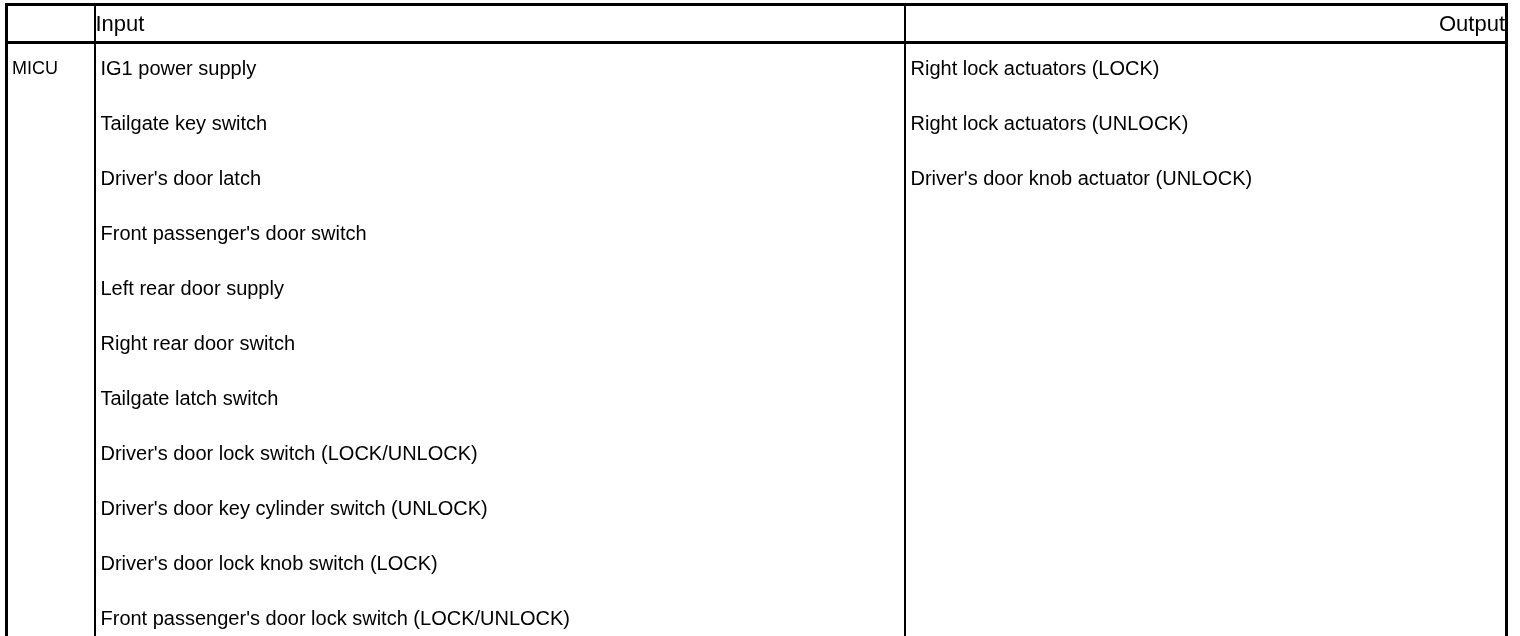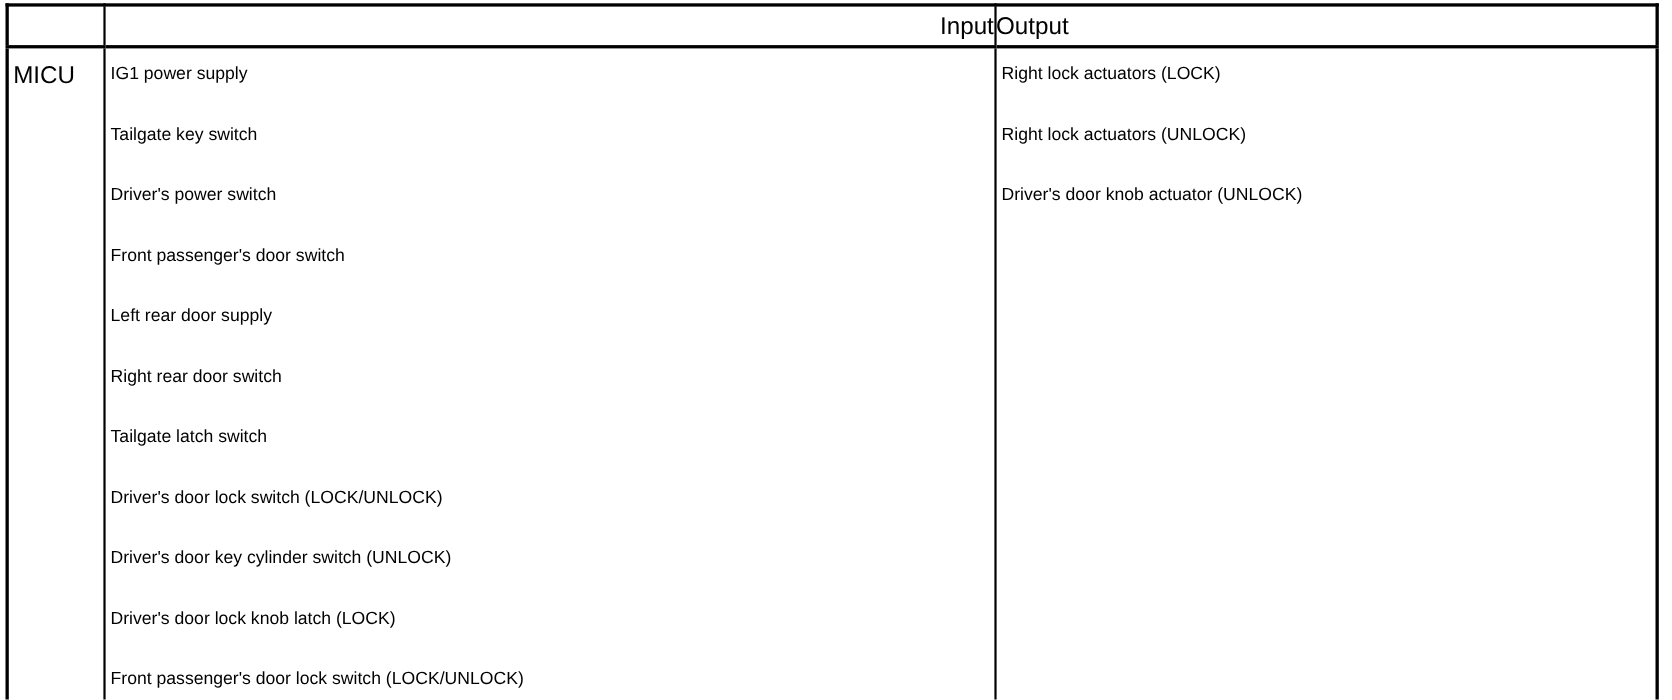--- a/index.html
+++ b/index.html
@@ -56,25 +56,25 @@
     padding: 0;
     font-weight: normal;
     font-size: 22px;
     line-height: 35px;
     border-bottom: 3px solid #000000;
   }
   th.head-module {
     border-right: 2px solid #000000;
   }
   th.head-input {
-    text-align: right;
+    text-align: left;
     border-right: 2px solid #000000;
   }
   th.head-output {
-    text-align: left;
+    text-align: right;
   }
 
   
   tbody td {
     padding: 0;
     height: 582px;
   }
   td.cell-module {
     border-right: 2px solid #000000;
     padding-left: 4px;
@@ -82,33 +82,33 @@
   td.cell-input {
     border-right: 2px solid #000000;
     padding-left: 5px;
   }
   td.cell-output {
     padding-left: 5px;
   }
 
   .module-label {
     display: block;
-    font-size: 22px;
+    font-size: 18px;
     line-height: 30px;
     padding-top: 9px;
     white-space: nowrap;
   }
 
   .item-list {
     list-style: none;
     margin: 0;
     padding: 0;
   }
   .item-list li {
-    font-size: 16px;
+    font-size: 20px;
     line-height: 30px;
     height: 55px;          
     padding-top: 9px;
     box-sizing: border-box;
     white-space: nowrap;
     overflow: visible;
   }
 </style>
 </head>
 <body>
@@ -134,28 +134,28 @@
       <tr>
 
         <td class="cell-module">
           <span class="module-label">MICU</span>
         </td>
 
         <td class="cell-input">
           <ul class="item-list">
             <li>IG1 power supply</li>
             <li>Tailgate key switch</li>
-            <li>Driver's power switch</li>
+            <li>Driver's door latch</li>
             <li>Front passenger's door switch</li>
             <li>Left rear door supply</li>
             <li>Right rear door switch</li>
             <li>Tailgate latch switch</li>
             <li>Driver's door lock switch (LOCK/UNLOCK)</li>
             <li>Driver's door key cylinder switch (UNLOCK)</li>
-            <li>Driver's door lock knob latch (LOCK)</li>
+            <li>Driver's door lock knob switch (LOCK)</li>
             <li>Front passenger's door lock switch (LOCK/UNLOCK)</li>
           </ul>
         </td>
 
         <td class="cell-output">
           <ul class="item-list">
             <li>Right lock actuators (LOCK)</li>
             <li>Right lock actuators (UNLOCK)</li>
             <li>Driver's door knob actuator (UNLOCK)</li>
           </ul>

